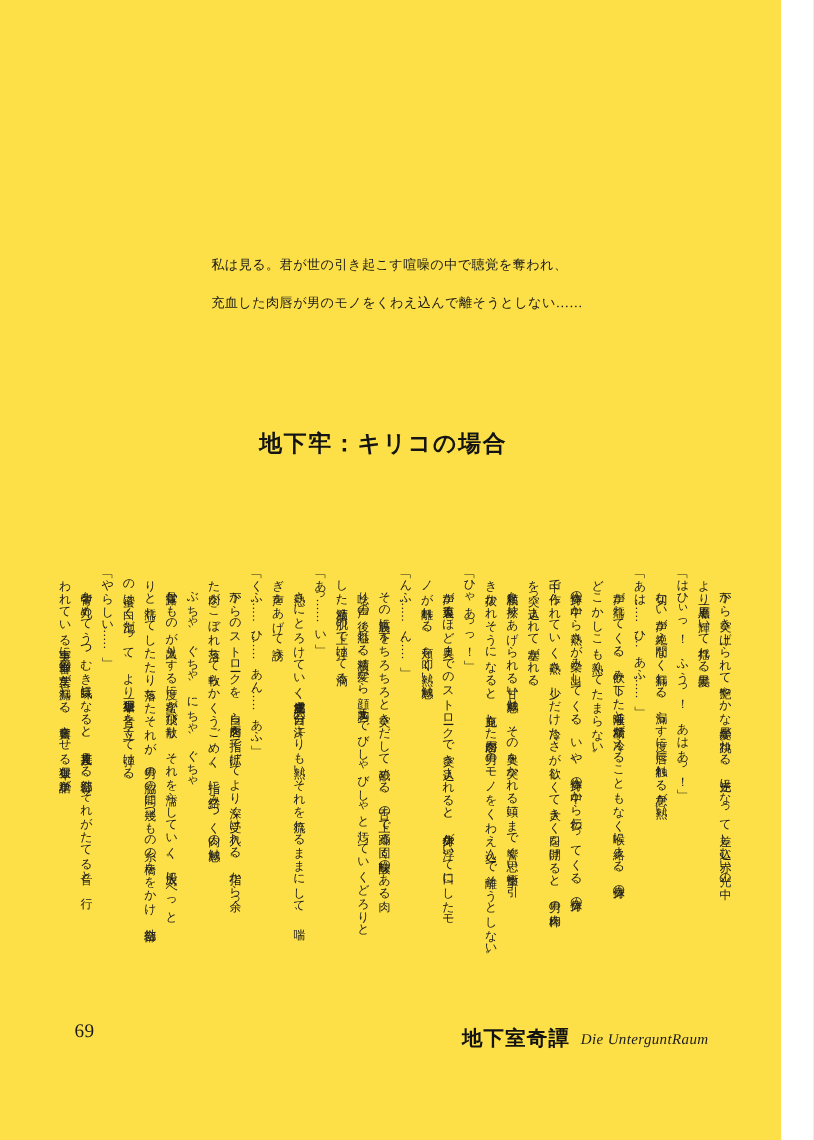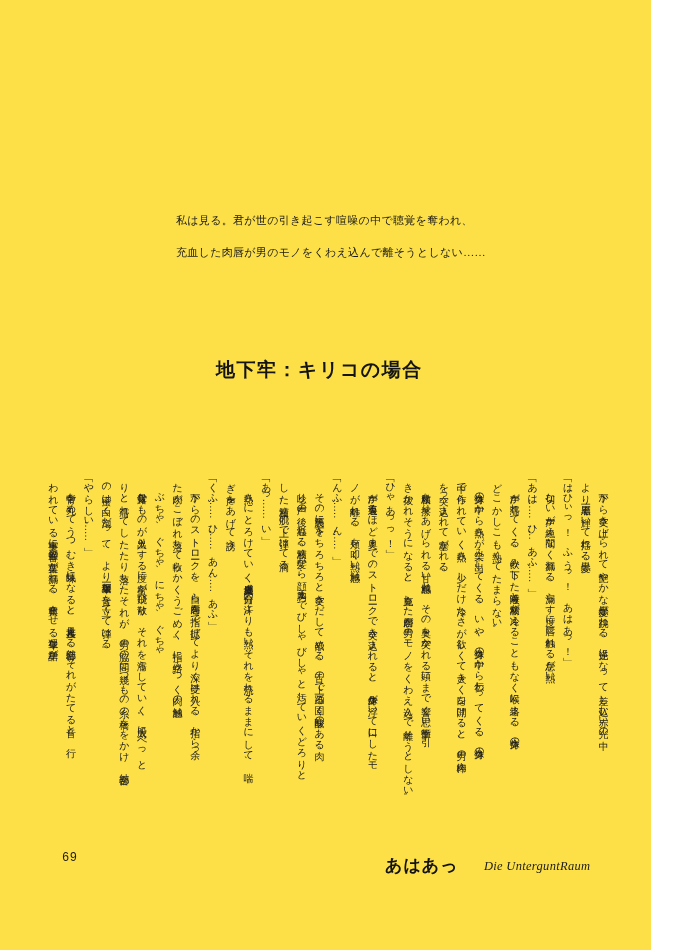--- a/index.html
+++ b/index.html
@@ -30,21 +30,21 @@
     position:absolute;top:476px;left:44px;
     width:568px;height:372px;
     writing-mode:vertical-rl;
     font-size:10px;line-height:17.75px;letter-spacing:-0.1px;
     color:#1b1b1b;
   }
   .vcol{margin:0;padding:0;white-space:nowrap;}
   .vcol.ind{text-indent:10px;}
   .page-number{
     position:absolute;left:62px;top:851px;
-    font-size:12px;letter-spacing:0.5px;color:#1b1b1b;font-family:Liberation Mono, monospace;
+    font-size:16px;letter-spacing:0.5px;color:#1b1b1b;
   }
   .footer-title{
     position:absolute;left:385px;top:854px;
     font-size:17px;font-weight:bold;letter-spacing:1px;
     white-space:nowrap;color:#121212;
   }
   .footer-subtitle{
     position:absolute;left:484px;top:859px;
     font-size:12.5px;letter-spacing:0.3px;
     white-space:nowrap;color:#1b1b1b;font-style:italic;
@@ -99,21 +99,21 @@
       <p class="vcol ind">露骨なものが出入りする度に蜜が飛び散り、それを濡らしていく。太股にべっと</p>
       <p class="vcol">りと濡れてしたたり落ちたそれが、男の脇の間に幾つもの糸の橋ををかけ、結合部</p>
       <p class="vcol">の蜜は白く泡だって、より一層卑猥な音を立てて弾ける。</p>
       <p class="vcol">「やらしい……」</p>
       <p class="vcol ind">背中を丸めてうつむき気味になると、直接見える結合部。それがたてる音と、行</p>
       <p class="vcol">われている事実に単音節の言葉が漏れる。興奮させる卑猥な単語が。</p>
     </div>
 
   <div class="page-number">69</div>
 
-  <div class="footer-title">あはあっ</div>
+  <div class="footer-title">地下室奇譚</div>
 
   <div class="footer-subtitle">Die UnterguntRaum</div>
 
   <div>
       <div class="dash" style="top: 3px; background: rgb(28, 28, 28);"></div>
       <div class="dash" style="top: 33px; background: rgb(28, 28, 28);"></div>
       <div class="dash" style="top: 62px; background: rgb(28, 28, 28);"></div>
       <div class="dash" style="top: 88px; background: rgb(28, 28, 28);"></div>
       <div class="dash" style="top: 153px; background: rgb(28, 28, 28);"></div>
       <div class="dash" style="top: 218px; background: rgb(28, 28, 28);"></div>

